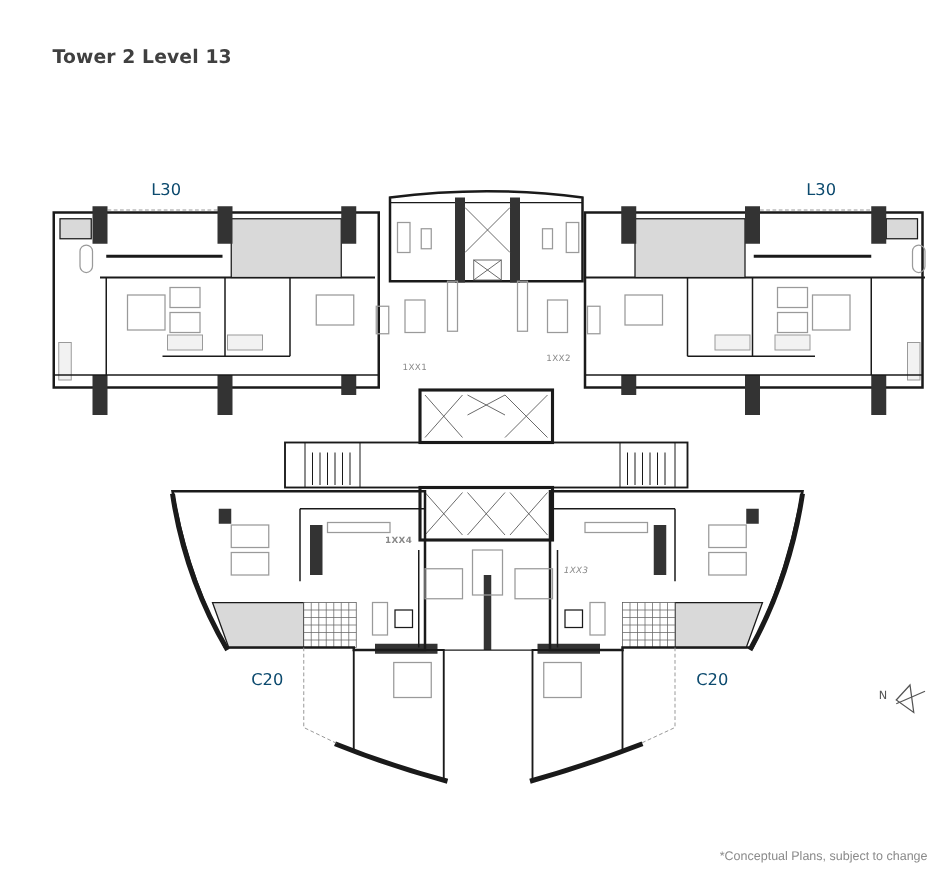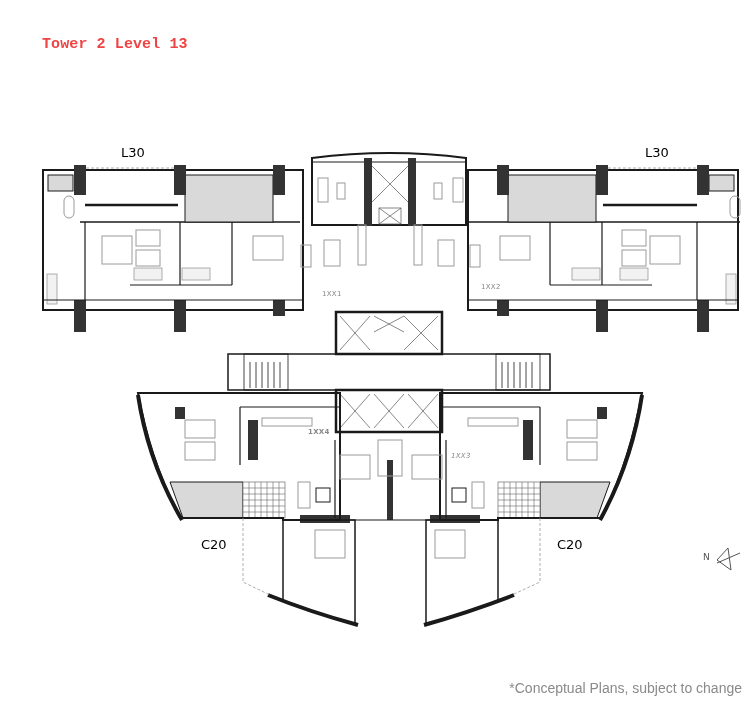--- a/index.html
+++ b/index.html
@@ -1,19 +1,19 @@
 <!DOCTYPE html>
 <html><head>
 <meta charset="utf-8">
 <style>
   html, body { margin: 0; padding: 0; background: #ffffff; }
   body { width: 750px; height: 701px; position: relative; overflow: hidden; font-family: "DejaVu Sans", sans-serif; }
-  .title { position: absolute; left: 42px; top: 36px; font-size: 15px; font-weight: bold; color: #ef4444; letter-spacing: 0.1px; font-family: Liberation Mono, monospace; }
-  .disclaimer { position: absolute; right: 8px; top: 680px; font-size: 14px; color: #8a8a8a; font-family: "Liberation Sans", sans-serif; }
-  .label { position: absolute; font-size: 13px; color: #000000; font-family: "DejaVu Sans", sans-serif; }
+  .title { position: absolute; left: 42px; top: 36px; font-size: 15px; font-weight: bold; color: #404040; letter-spacing: 0.1px; }
+  .disclaimer { position: absolute; right: 8px; top: 680px; font-size: 10px; color: #8a8a8a; font-family: "Liberation Sans", sans-serif; }
+  .label { position: absolute; font-size: 13px; color: #0c4a6e; font-family: "DejaVu Sans", sans-serif; }
   .unit { position: absolute; font-size: 7px; color: #888; font-family: "DejaVu Sans", sans-serif; letter-spacing: 0.3px; }
   .north { position: absolute; left: 703px; top: 552px; font-size: 9px; color: #555; }
   svg.plan { position: absolute; left: 0; top: 0; }
 </style>
 </head>
 <body>
 
 <div class="title">Tower 2 Level 13</div>
 
 <svg class="plan" width="750" height="701" viewBox="0 0 750 701">
@@ -240,19 +240,19 @@
     <line x1="717" y1="563" x2="740" y2="553"></line>
   </g>
 </svg>
 
 <div class="label" style="left:121px; top:145px;">L30</div>
 <div class="label" style="left:645px; top:145px;">L30</div>
 <div class="label" style="left:201px; top:537px;">C20</div>
 <div class="label" style="left:557px; top:537px;">C20</div>
 
 <div class="unit" style="left:322px; top:290px;">1XX1</div>
-<div class="unit" style="left:437px; top:283px;margin-left:44px;">1XX2</div>
+<div class="unit" style="left:437px; top:283px;">1XX2</div>
 <div class="unit" style="left:451px; top:452px;font-style:italic;">1XX3</div>
 <div class="unit" style="left:308px; top:428px;font-weight:bold;">1XX4</div>
 
 <div class="north">N</div>
 
 <div class="disclaimer">*Conceptual Plans, subject to change</div>
 
 </body></html>

